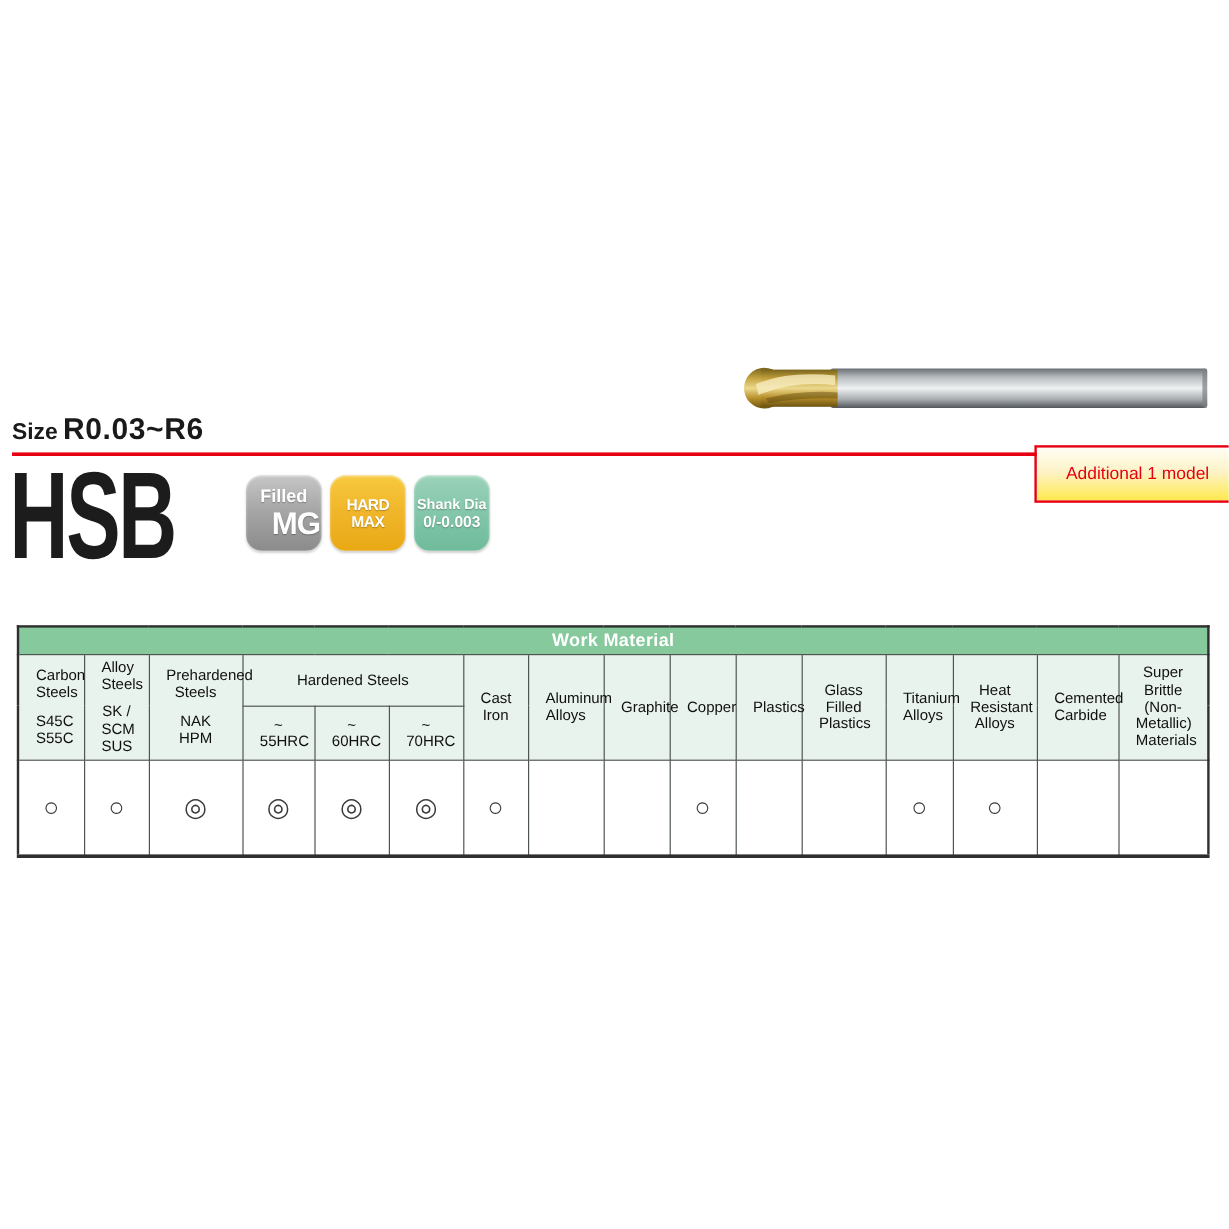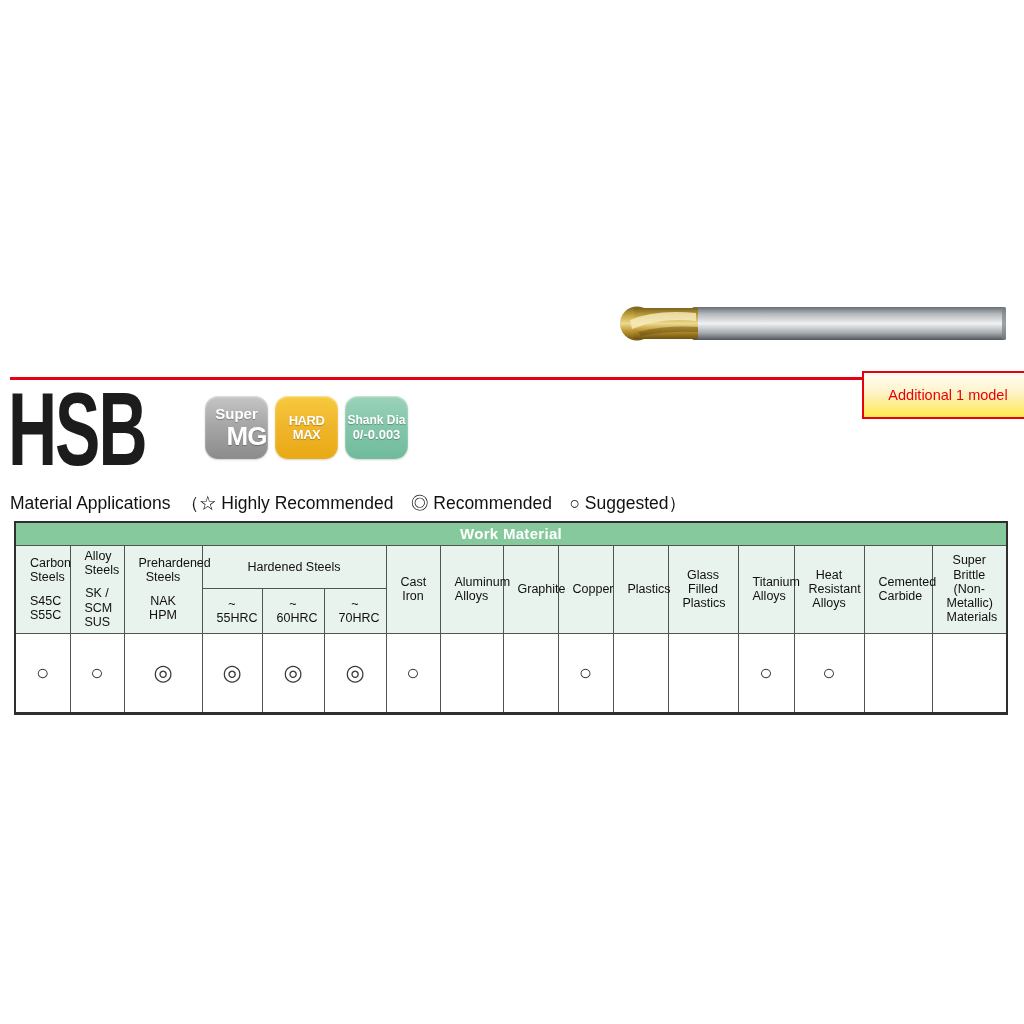--- a/index.html
+++ b/index.html
@@ -86,47 +86,47 @@
       </defs>
       <rect x="76" y="6" width="314" height="33" rx="2" fill="url(#shankGrad)"></rect>
       <rect x="386" y="6" width="4" height="33" rx="2" fill="#7c8084" opacity="0.7"></rect>
       <circle cx="21" cy="22.5" r="17" fill="url(#goldGrad)"></circle>
       <rect x="18" y="7" width="64" height="31" fill="url(#goldGrad)"></rect>
       <path d="M14 19 Q40 8 80 12 L80 20 Q46 16 16 28 Z" fill="#f7ecc0" opacity="0.8"></path>
       <path d="M22 31 Q50 24 82 26 L82 31 Q50 30 25 35 Z" fill="#5e4a10" opacity="0.45"></path>
     </svg>
   </div>
 
+  <div class="size-line">
+    <span class="size-label">Size</span>
+    <span class="size-value">R0.03~R6</span>
+  </div>
 
   <div class="red-rule"></div>
   <div class="banner">
     <span>Additional 1 model</span>
   </div>
 
   <div class="model-title">HSB</div>
 
   <div class="badges">
     <div class="badge badge-gray">
-      <span class="l1">Super</span>
+      <span class="l1">Filled</span>
       <span class="l2">MG</span>
     </div>
     <div class="badge badge-yellow">
       <span class="l1">HARD</span>
       <span class="l2">MAX</span>
     </div>
     <div class="badge badge-teal">
       <span class="l1">Shank Dia</span>
       <span class="l2">0/-0.003</span>
     </div>
   </div>
 
-  <div class="legend">
-    <span class="lbl">Material Applications</span>
-    <span>（☆ Highly Recommended　◎ Recommended　○ Suggested）</span>
-  </div>
 
   <div class="wm-table-wrap">
     <table class="wm">
       <colgroup>
         <col style="width:55px">
           <col style="width:54px">
           <col style="width:78px">
         <col style="width:60px">
           <col style="width:62px">
           <col style="width:62px">

